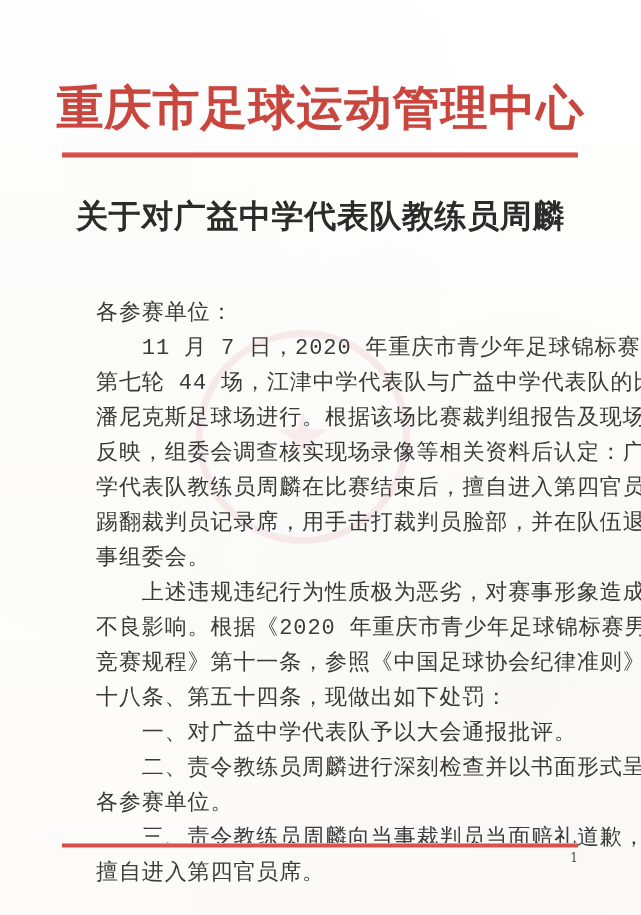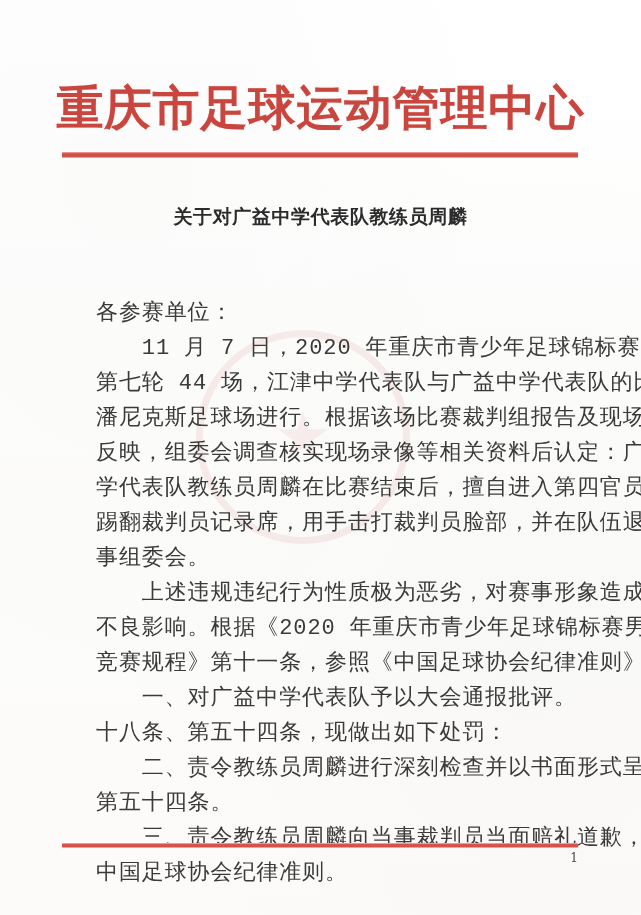--- a/index.html
+++ b/index.html
@@ -71,21 +71,21 @@
     position: absolute;
     left: 0;
     top: 198px;
     width: 641px;
     text-align: center;
     color: #2b2b2b;
   }
   .doc-title-line {
     font-family: "DejaVu Serif", "Liberation Serif", serif;
     font-weight: 700;
-    font-size: 19px;
+    font-size: 32px;
     line-height: 36px;
     letter-spacing: 0.6px;
     white-space: nowrap;
   }
 
   
   .body-block {
     position: absolute;
     left: 96px;
     top: 296px;
@@ -172,25 +172,25 @@
         <div class="body-line">　　11 月 7 日，2020 年重庆市青少年足球锦标赛男子乙组</div>
         <div class="body-line">第七轮 44 场，江津中学代表队与广益中学代表队的比赛在</div>
         <div class="body-line">潘尼克斯足球场进行。根据该场比赛裁判组报告及现场情况</div>
         <div class="body-line">反映，组委会调查核实现场录像等相关资料后认定：广益中</div>
         <div class="body-line">学代表队教练员周麟在比赛结束后，擅自进入第四官员席，</div>
         <div class="body-line">踢翻裁判员记录席，用手击打裁判员脸部，并在队伍退场后</div>
         <div class="body-line">事组委会。</div>
         <div class="body-line">　　上述违规违纪行为性质极为恶劣，对赛事形象造成严重</div>
         <div class="body-line">不良影响。根据《2020 年重庆市青少年足球锦标赛男子乙组</div>
         <div class="body-line">竞赛规程》第十一条，参照《中国足球协会纪律准则》第四</div>
+        <div class="body-line">十八条、第五十四条，现做出如下处罚：</div>
         <div class="body-line">　　一、对广益中学代表队予以大会通报批评。</div>
-        <div class="body-line">十八条、第五十四条，现做出如下处罚：</div>
         <div class="body-line">　　二、责令教练员周麟进行深刻检查并以书面形式呈交赛</div>
-        <div class="body-line">第五十四条。</div>
+        <div class="body-line">各参赛单位。</div>
         <div class="body-line">　　三、责令教练员周麟向当事裁判员当面赔礼道歉，向其</div>
-        <div class="body-line">中国足球协会纪律准则。</div>
+        <div class="body-line">擅自进入第四官员席。</div>
       </div>
   </div>
 
   <div class="footer-rule"></div>
   <div class="page-number">1</div>
 
 </div>
 
 </body></html>

